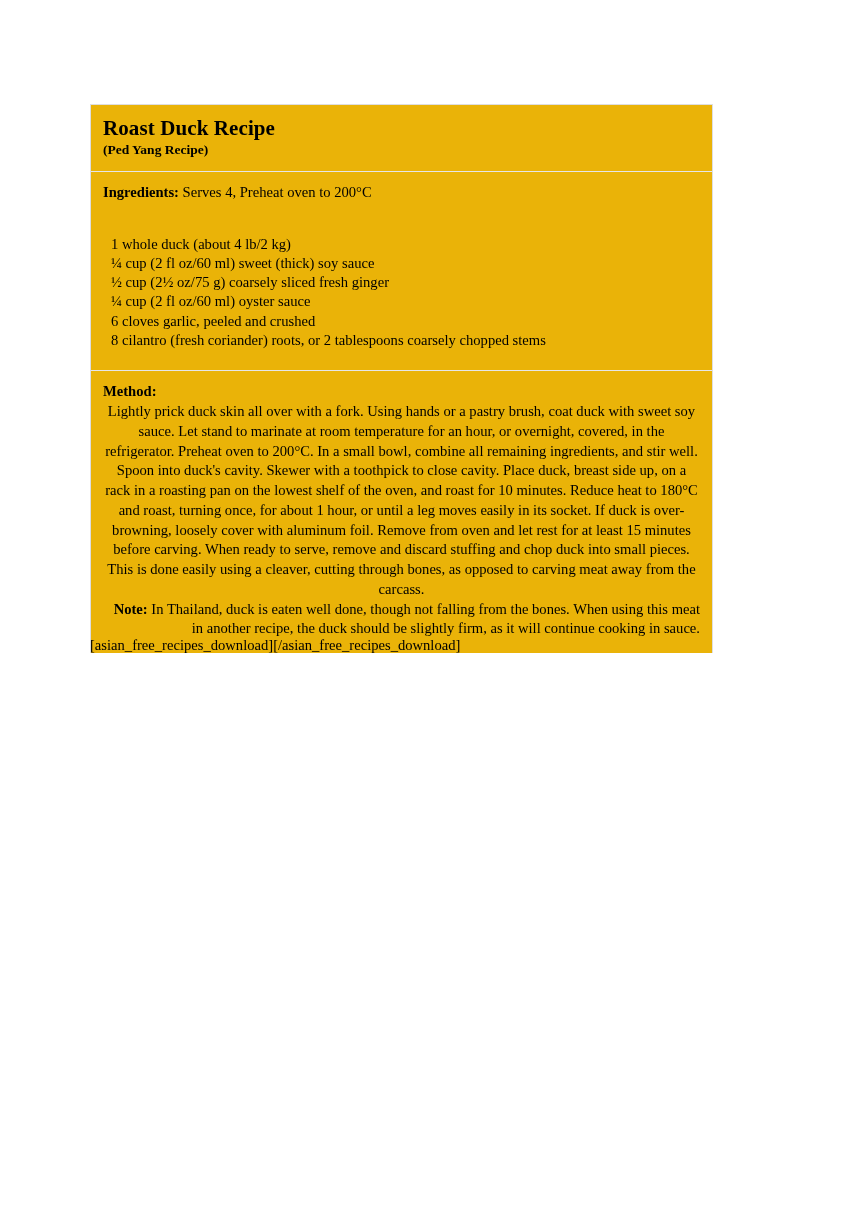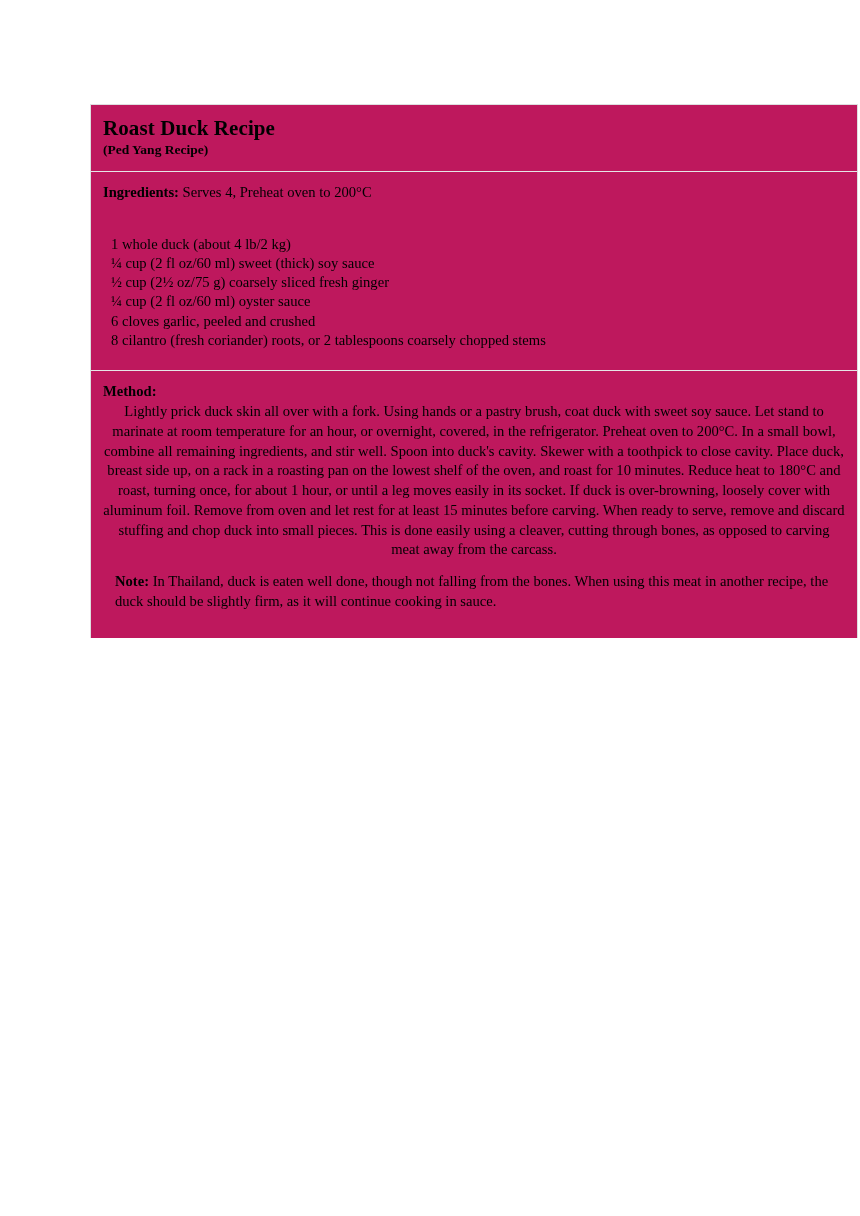--- a/index.html
+++ b/index.html
@@ -20,27 +20,27 @@
     width: 860px;
     height: 1216px;
     background: #ffffff;
   }
 
   
   .recipe-card {
     position: absolute;
     left: 90px;
     top: 104px;
-    width: 768px;
+    width: 623px;
     box-sizing: border-box;
     border-top: 1px solid #dededf;
     border-left: 1px solid #dededf;
     border-right: 1px solid #dededf;
     border-bottom: none;
-    background: #be185d;
+    background: #eab308;
   }
 
   .card-section {
     padding: 12px 12px 12px 12px;
   }
 
   .section-divider {
     border-top: 1px solid #e6e6e7;
   }
 
@@ -101,22 +101,22 @@
   }
   .method-body {
     font-size: 14.6px;
     line-height: 1.355;
     margin: 0;
     text-align: center;
   }
   .method-note {
     font-size: 14.6px;
     line-height: 1.355;
-    margin: 12px;
-    text-align: left;
+    margin: 0;
+    text-align: right;
   }
   .method-note .note-label {
     font-weight: bold;
   }
 
   
   .footer-shortcode {
     position: absolute;
     left: 90px;
     top: 636px;
@@ -156,14 +156,15 @@
     <div class="card-section method-section section-divider">
       <div class="method-heading">Method:</div>
       <p class="method-body">Lightly prick duck skin all over with a fork.  Using hands or a pastry brush, coat duck with sweet soy sauce.  Let stand to marinate at room temperature for an hour, or overnight, covered, in the refrigerator.  Preheat oven to 200°C.  In a small bowl, combine all remaining ingredients, and stir well.  Spoon into duck's cavity.  Skewer with a toothpick to close cavity.  Place duck, breast side up, on a rack in a roasting pan on the lowest shelf of the oven, and roast for 10 minutes.  Reduce heat to 180°C and roast, turning once, for about 1 hour, or until a leg moves easily in its socket.  If duck is over-browning, loosely cover with aluminum foil.  Remove from oven and let rest for at least 15 minutes before carving.  When ready to serve, remove and discard stuffing and chop duck into small pieces.  This is done easily using a cleaver, cutting through bones, as opposed to carving meat away from the carcass.</p>
       <p class="method-note">
         <span class="note-label">Note:</span><span>  In Thailand, duck is eaten well done, though not falling from the bones.  When using this meat in another recipe, the duck should be slightly firm, as it will continue cooking in sauce.</span>
       </p>
     </div>
 
   </div>
 
+  <div class="footer-shortcode">[asian_free_recipes_download][/asian_free_recipes_download]</div>
 
 </div>
 
 </body></html>

